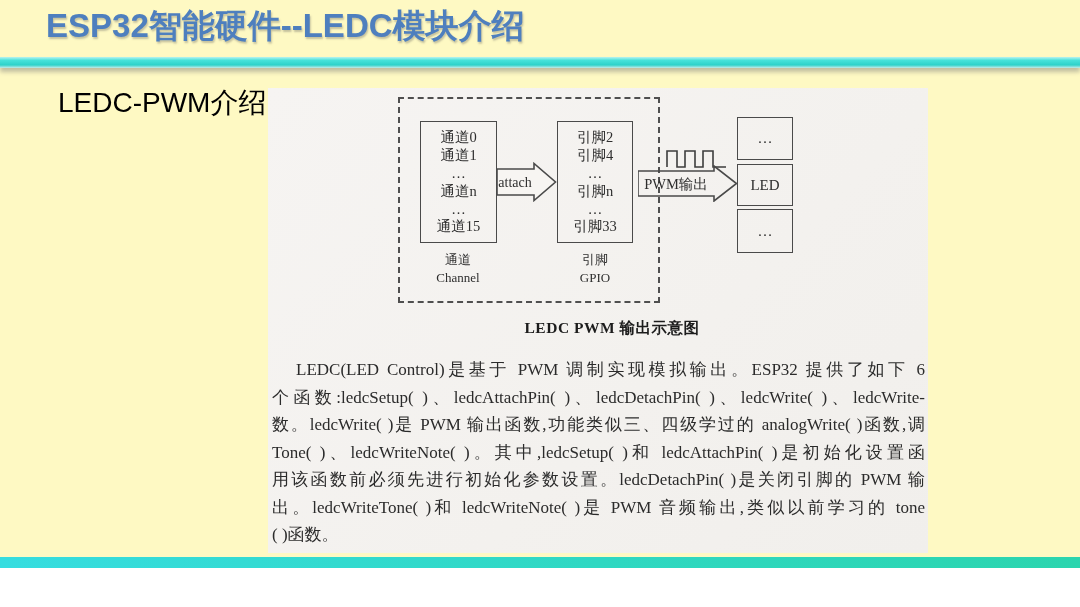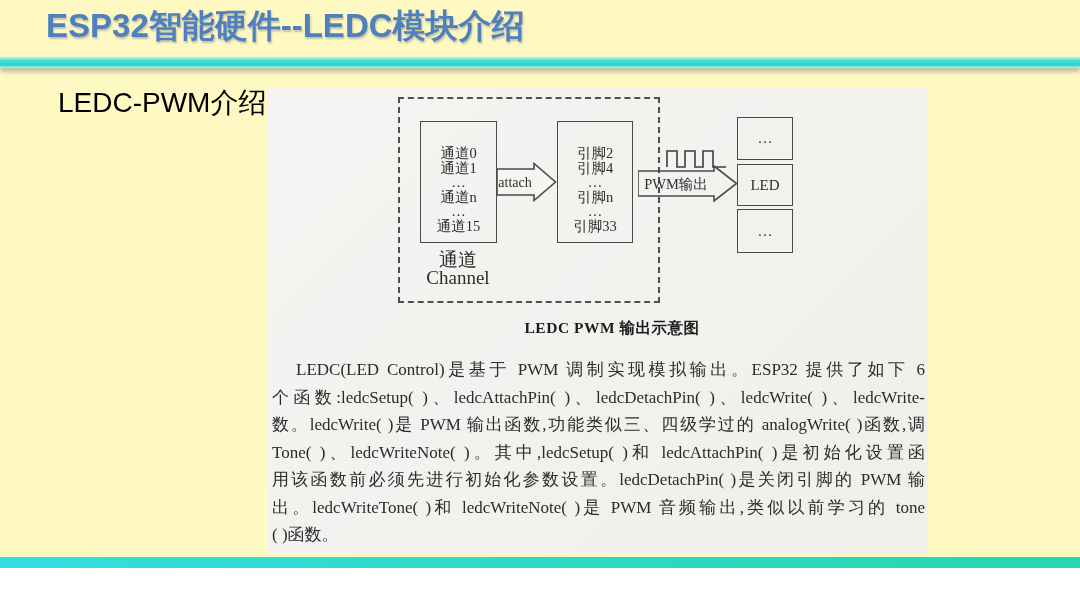--- a/index.html
+++ b/index.html
@@ -30,39 +30,39 @@
     background:linear-gradient(135deg,#f6f4f2 0%,#f3f1ee 60%,#f1efec 100%);
     color:#2e2e2e; font-family:"Liberation Serif","DejaVu Serif",serif;
   }
   .dashed-box {
     position:absolute; left:130px; top:9px; width:262px; height:206px;
     border:2px dashed #4f4f4f; box-sizing:border-box;
   }
   .io-box {
     position:absolute; width:77px; height:122px; box-sizing:border-box;
     border:1.5px solid #4a4a4a; display:flex; flex-direction:column;
-    justify-content:space-between; padding:24px 0; text-align:center;
+    justify-content:space-between; padding:8px 0; text-align:center;
     font-size:14.5px;
   }
   .channel-box { left:152px; top:33px; }
   .gpio-box    { left:289px; top:33px; width:76px; }
   .io-row { line-height:1; }
   .attach-arrow { position:absolute; left:229px; top:74px; }
   .wave         { position:absolute; left:398px; top:59px; }
   .pwm-arrow    { position:absolute; left:370px; top:77px; }
   .arrow-text { font-family:"Liberation Serif","DejaVu Serif",serif; fill:#2e2e2e; }
   .led-box {
     position:absolute; left:469px; width:56px; height:43px; box-sizing:border-box;
     border:1.5px solid #4a4a4a; display:flex; align-items:center; justify-content:center;
     font-size:15px;
   }
   .led-top { top:29px; }
   .led-mid { top:76px; height:42px; }
   .led-bot { top:121px; height:44px; }
-  .box-label { position:absolute; width:100px; text-align:center; font-size:19px; line-height:18px; }
+  .box-label { position:absolute; width:100px; text-align:center; font-size:13px; line-height:18px; }
   .channel-label { left:140px; top:163px; }
   .gpio-label    { left:277px; top:163px; }
   .caption {
     position:absolute; top:230px; left:0; width:100%; box-sizing:border-box;
     padding-left:28px; text-align:center; font-weight:bold; font-size:15.5px;
     color:#1c1c1c; letter-spacing:0.5px;
   }
   .para {
     position:absolute; left:4px; top:268px; width:653px;
     font-size:17px; line-height:27.5px; color:#2b2b2b;
@@ -127,20 +127,24 @@
     </svg>
 
     <div class="led-box led-top">…</div>
     <div class="led-box led-mid">LED</div>
     <div class="led-box led-bot">…</div>
 
     <div class="box-label channel-label">
       <div>通道</div>
       <div>Channel</div>
     </div>
+    <div class="box-label gpio-label">
+      <div>引脚</div>
+      <div>GPIO</div>
+    </div>
 
     <div class="caption">LEDC PWM 输出示意图</div>
 
     <div class="para">
       <div class="ln ln-first">LEDC(LED Control)是基于 PWM 调制实现模拟输出。ESP32 提供了如下 6</div>
       <div class="ln">个函数:ledcSetup( )、ledcAttachPin( )、ledcDetachPin( )、ledcWrite( )、ledcWrite-</div>
       <div class="ln">数。ledcWrite( )是 PWM 输出函数,功能类似三、四级学过的 analogWrite( )函数,调</div>
       <div class="ln">Tone( )、ledcWriteNote( )。其中,ledcSetup( )和 ledcAttachPin( )是初始化设置函</div>
       <div class="ln">用该函数前必须先进行初始化参数设置。ledcDetachPin( )是关闭引脚的 PWM 输</div>
       <div class="ln">出。ledcWriteTone( )和 ledcWriteNote( )是 PWM 音频输出,类似以前学习的 tone</div>

